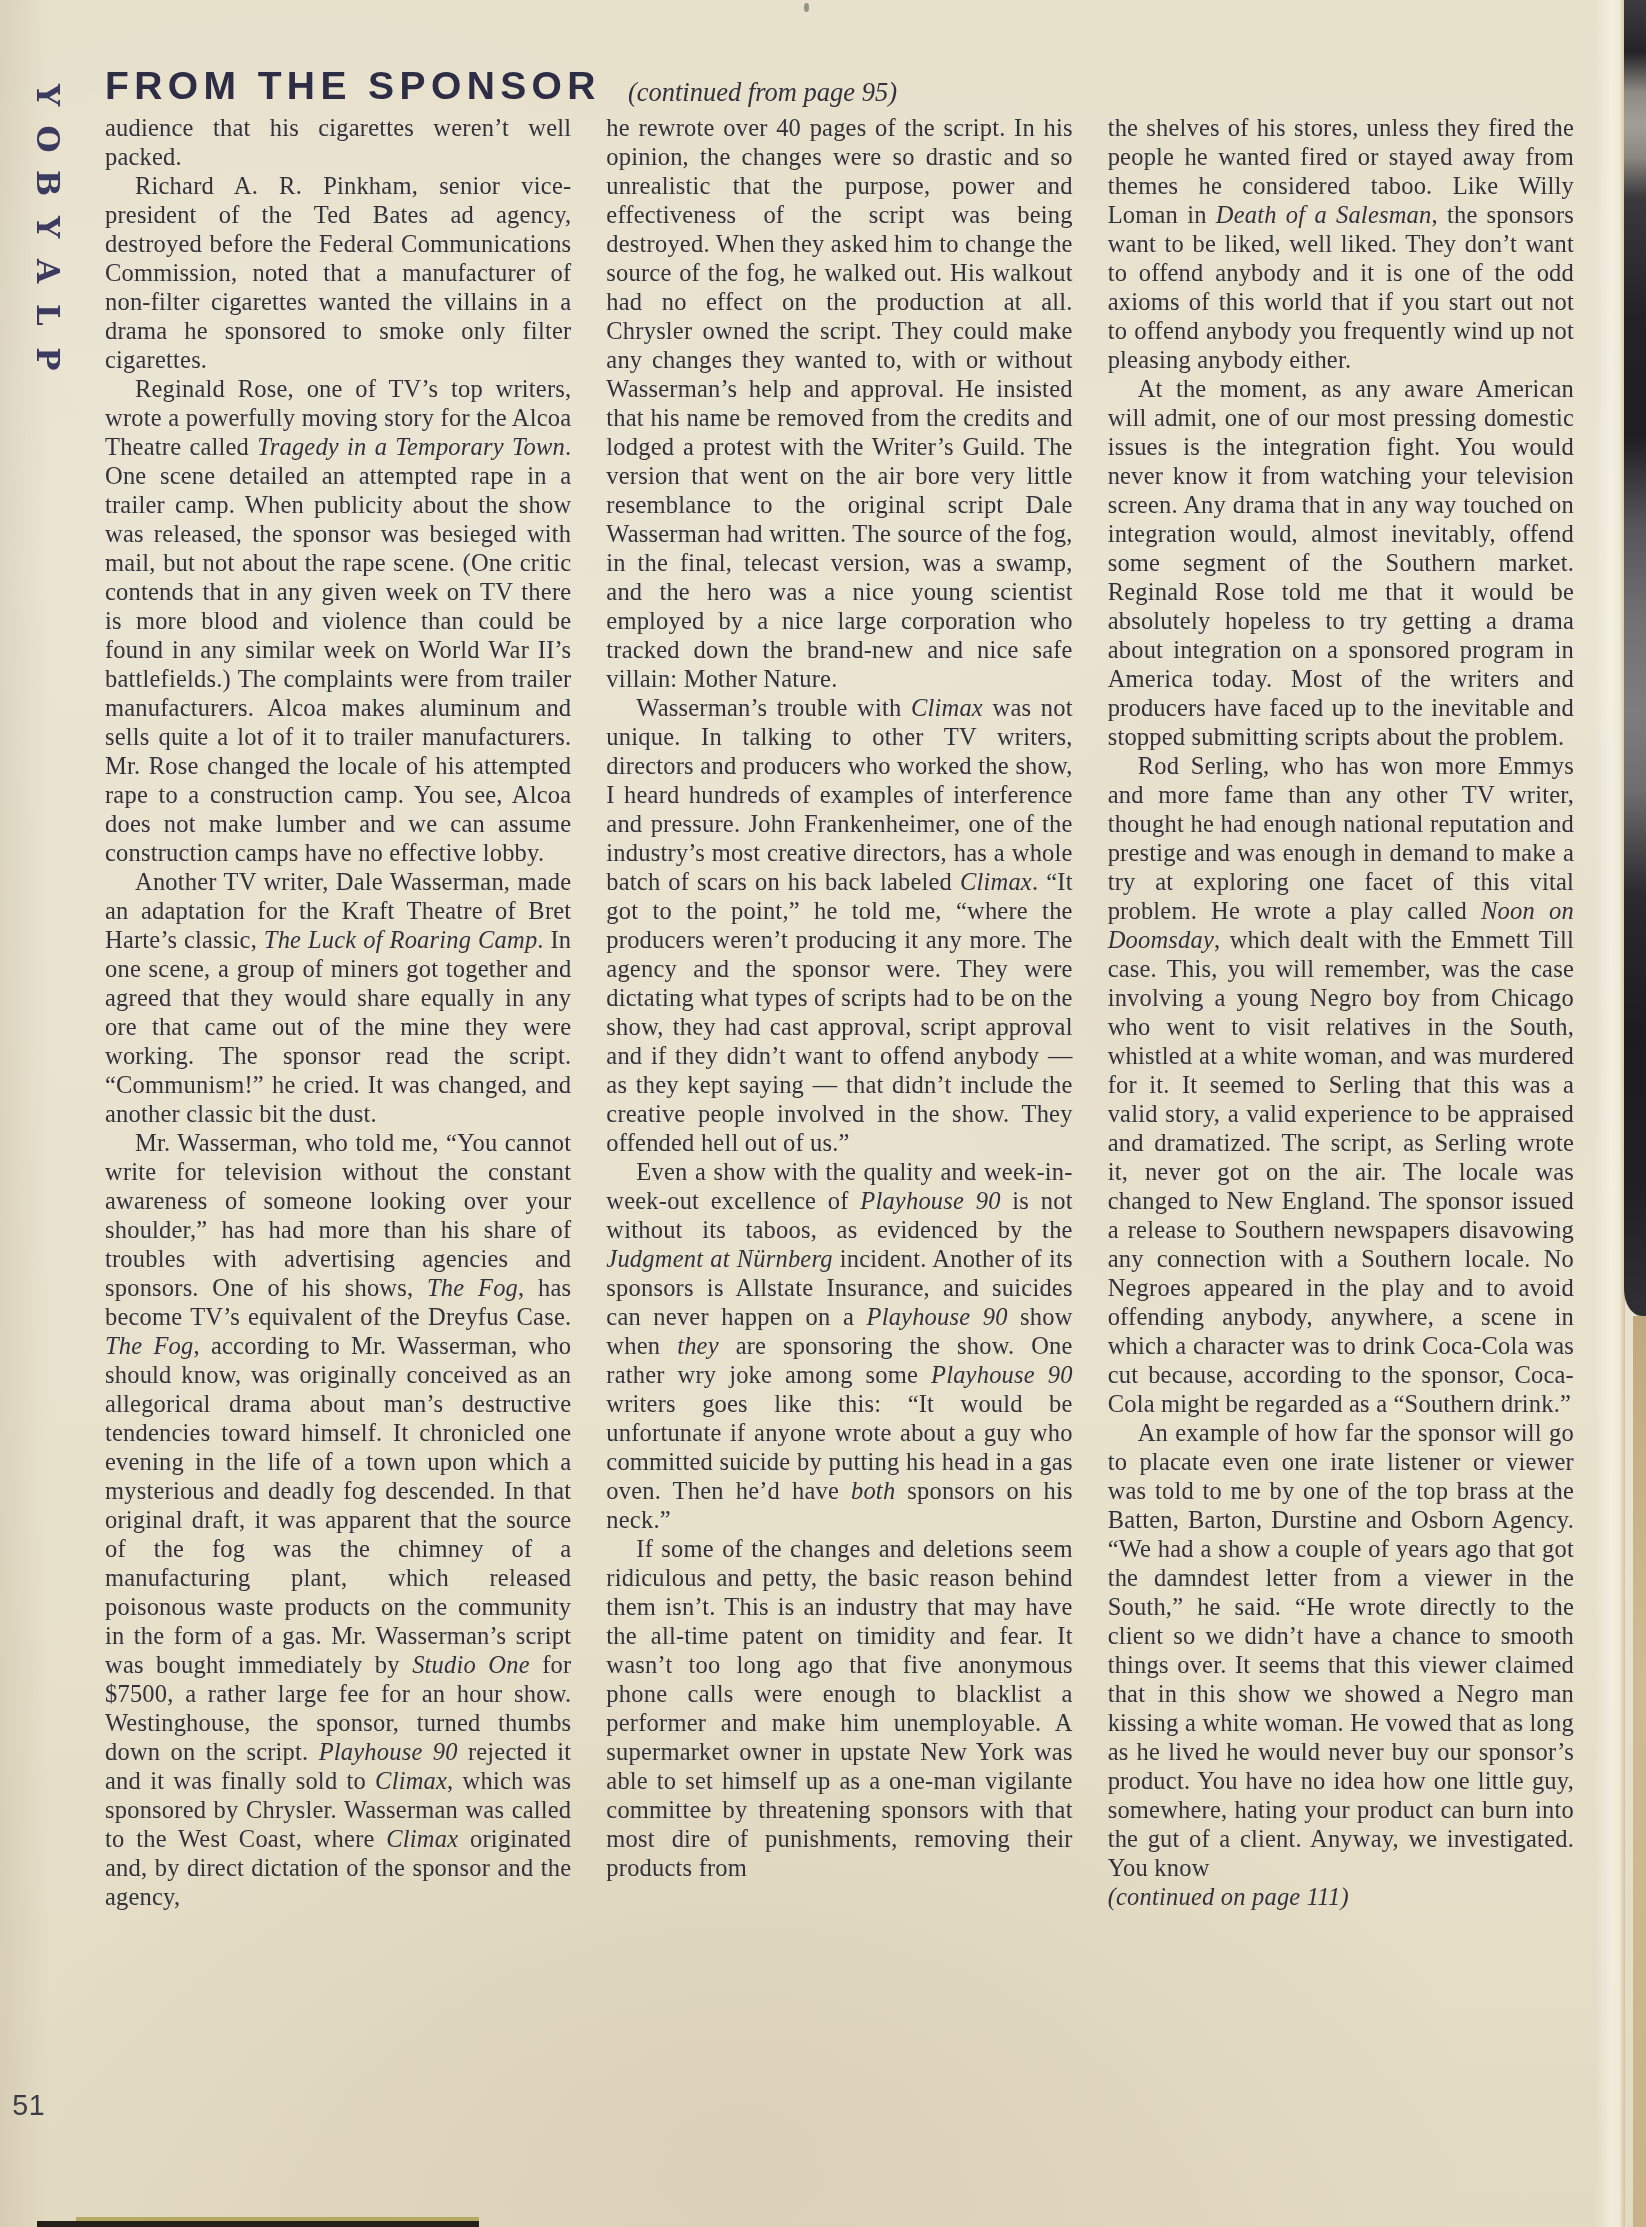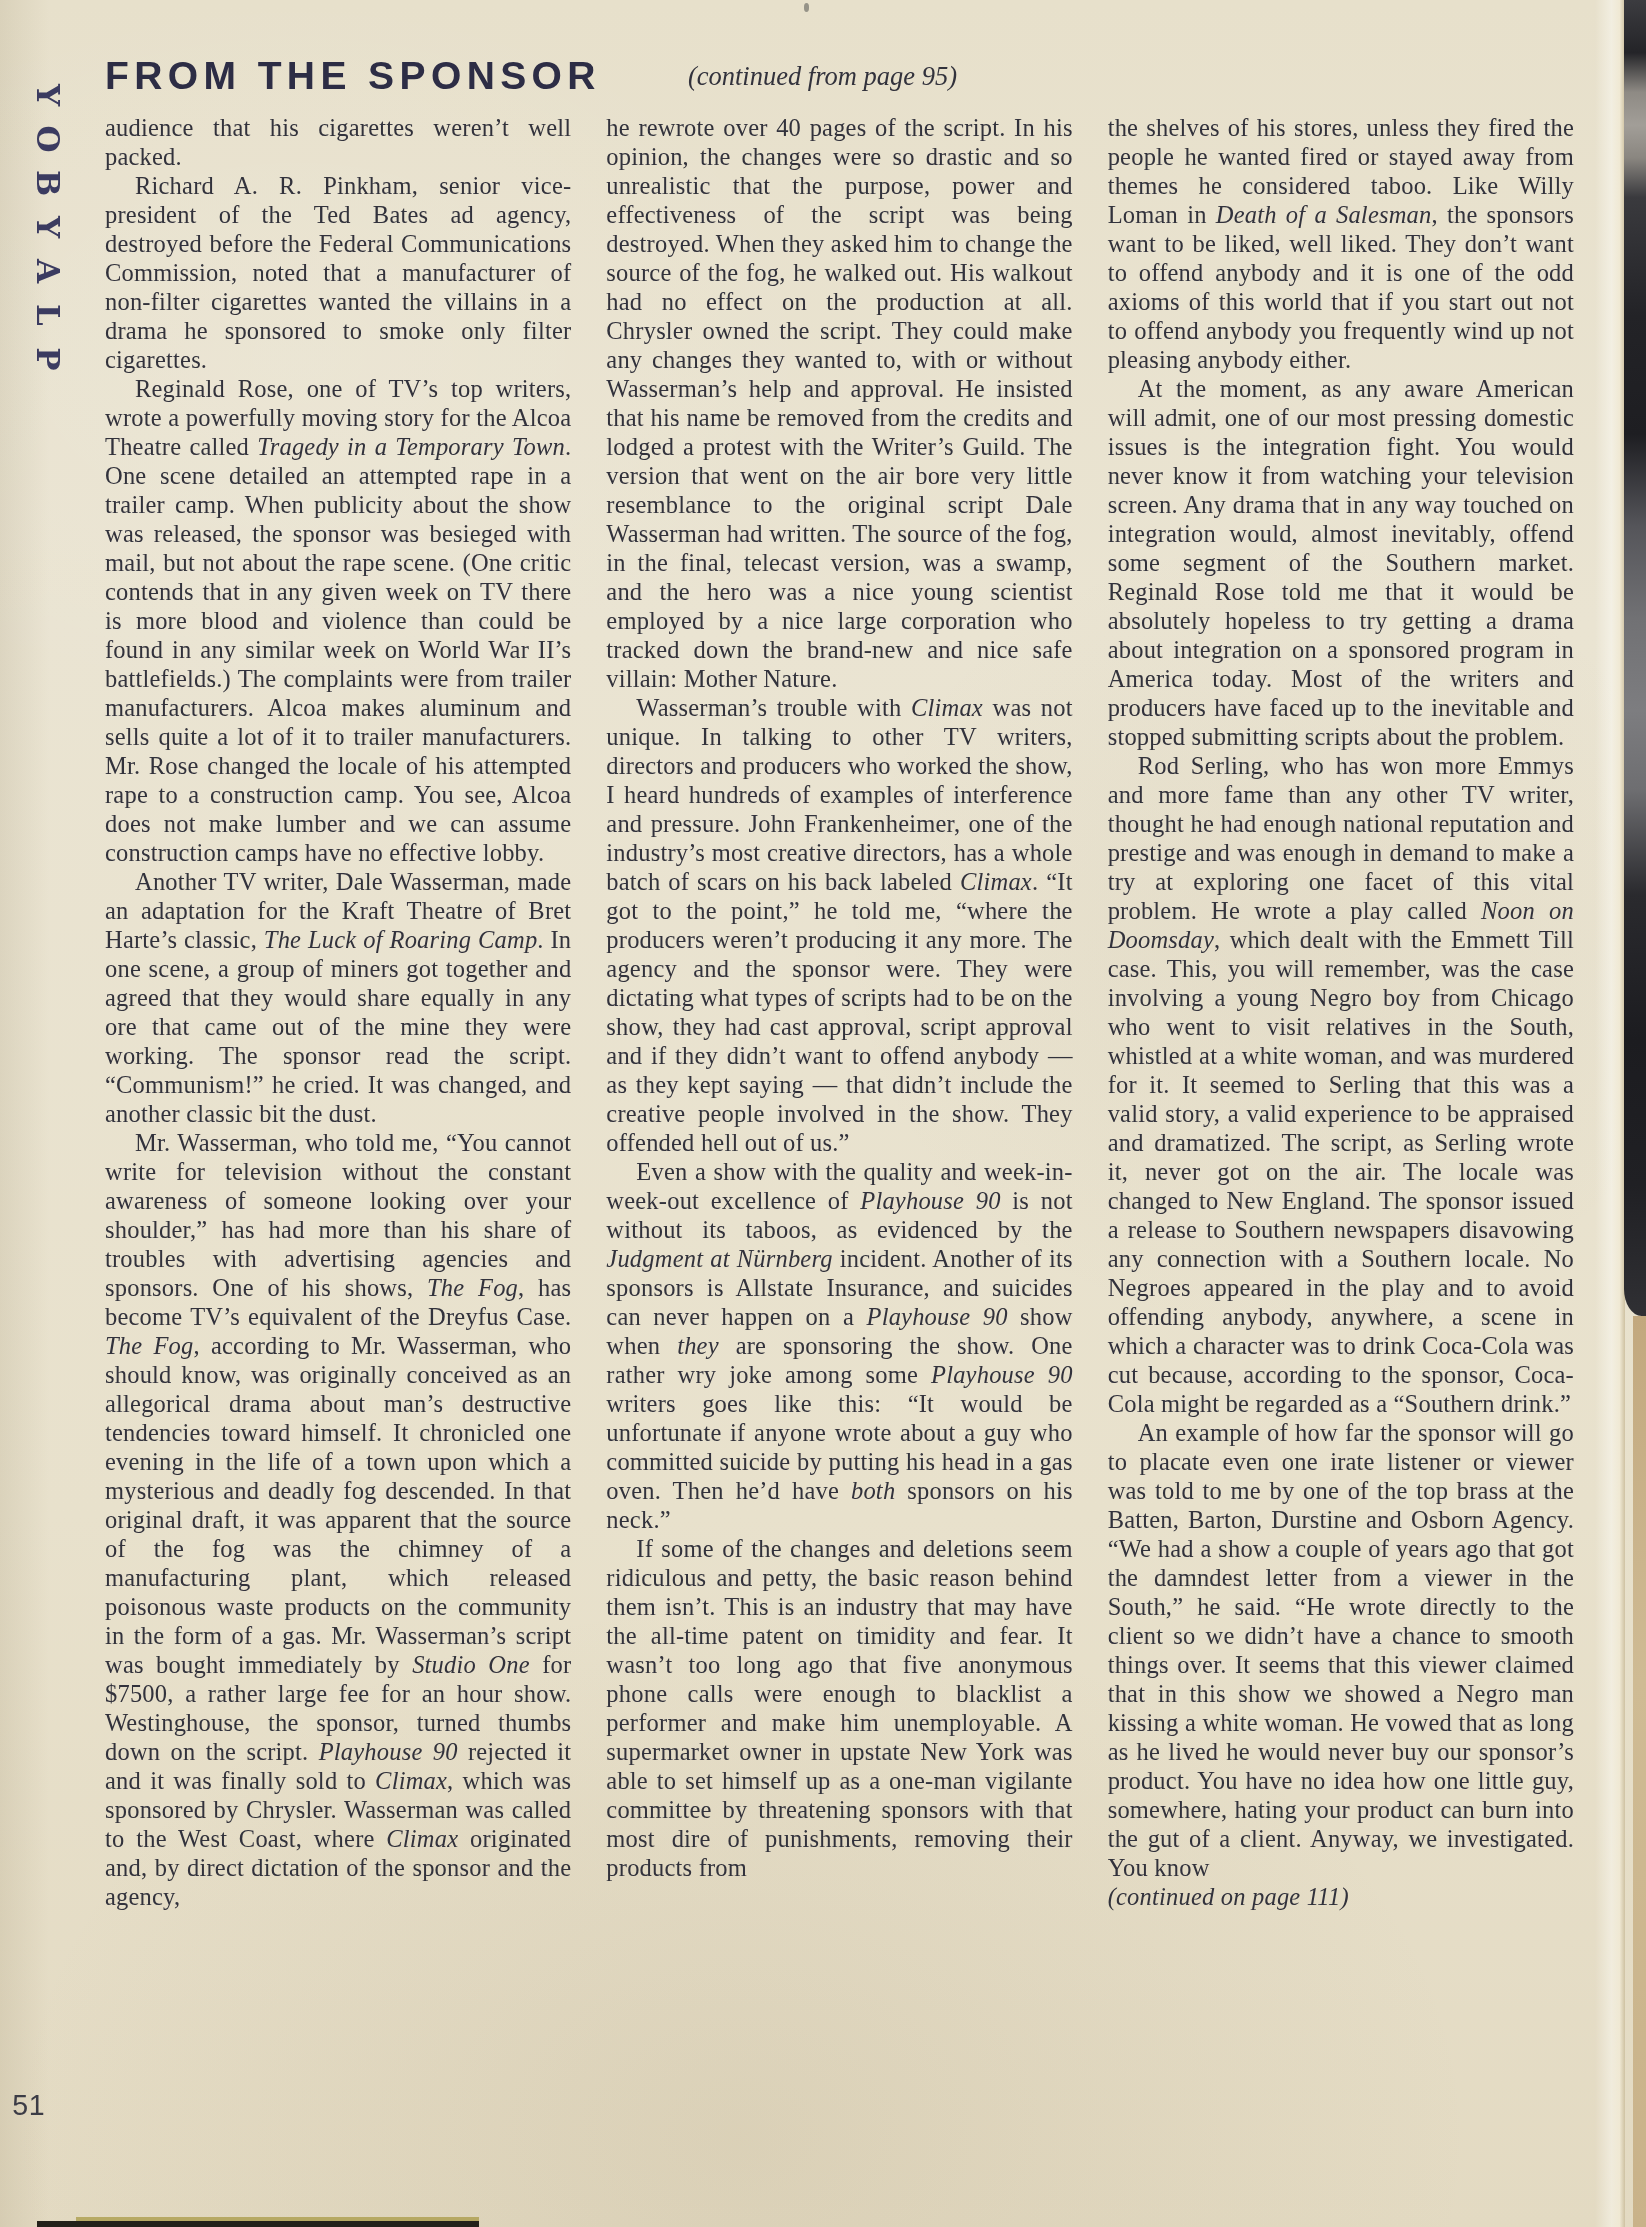--- a/index.html
+++ b/index.html
@@ -24,30 +24,30 @@
     display:flex;flex-direction:column;align-items:center;
   }
   .spine-letter{
     display:block;height:44px;line-height:44px;
     font-family:"DejaVu Serif",serif;font-weight:700;font-size:31px;
     color:var(--spine-ink,#3b3b60);
     transform:rotate(90deg);
   }
   
   .header{
-    position:absolute;left:105px;top:54px;width:1469px;
-    display:flex;align-items:center;gap:46px;
+    position:absolute;left:105px;top:64px;width:1469px;
+    display:flex;align-items:flex-end;
   }
   .title{
     margin:0;font-family:"Liberation Sans",sans-serif;font-weight:700;
     font-size:39px;letter-spacing:5.4px;color:var(--title-ink,#2d2d45);
     white-space:nowrap;
   }
   .title-continued{
-    margin-left:41px;font-family:"Liberation Serif",serif;font-style:italic;
+    margin-left:27px;font-family:"Liberation Serif",serif;font-style:italic;
     font-size:26.5px;color:var(--ink,#32323c);white-space:nowrap;
   }
   
   .columns{
     position:absolute;left:105px;top:113px;width:1469px;
     display:flex;gap:35px;
   }
   .col{width:467px;}
   .frag{
     margin:0;text-align:justify;

